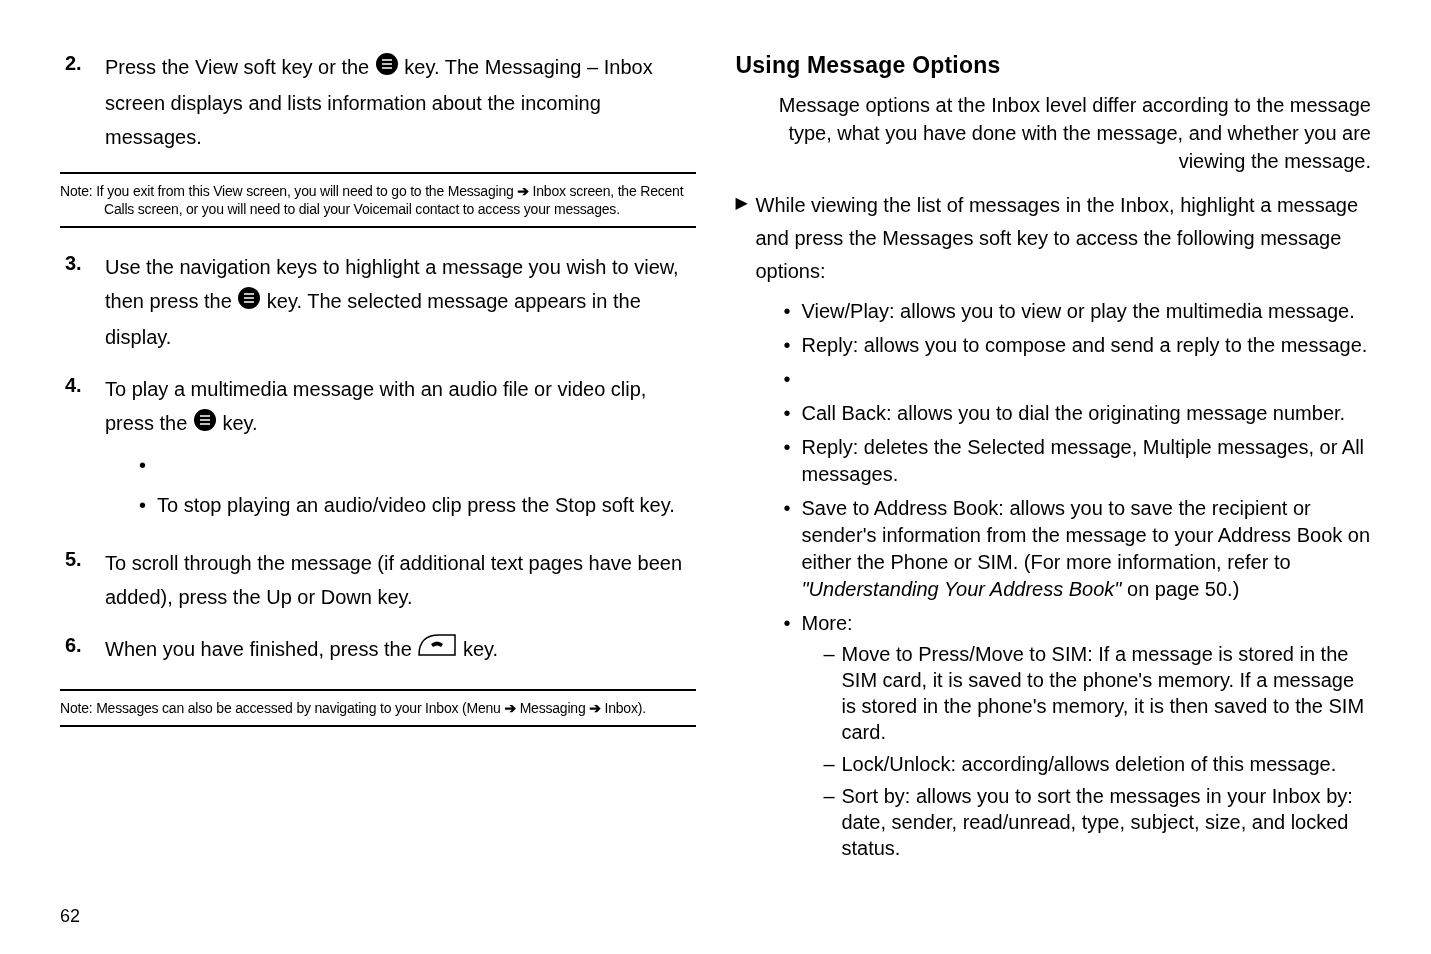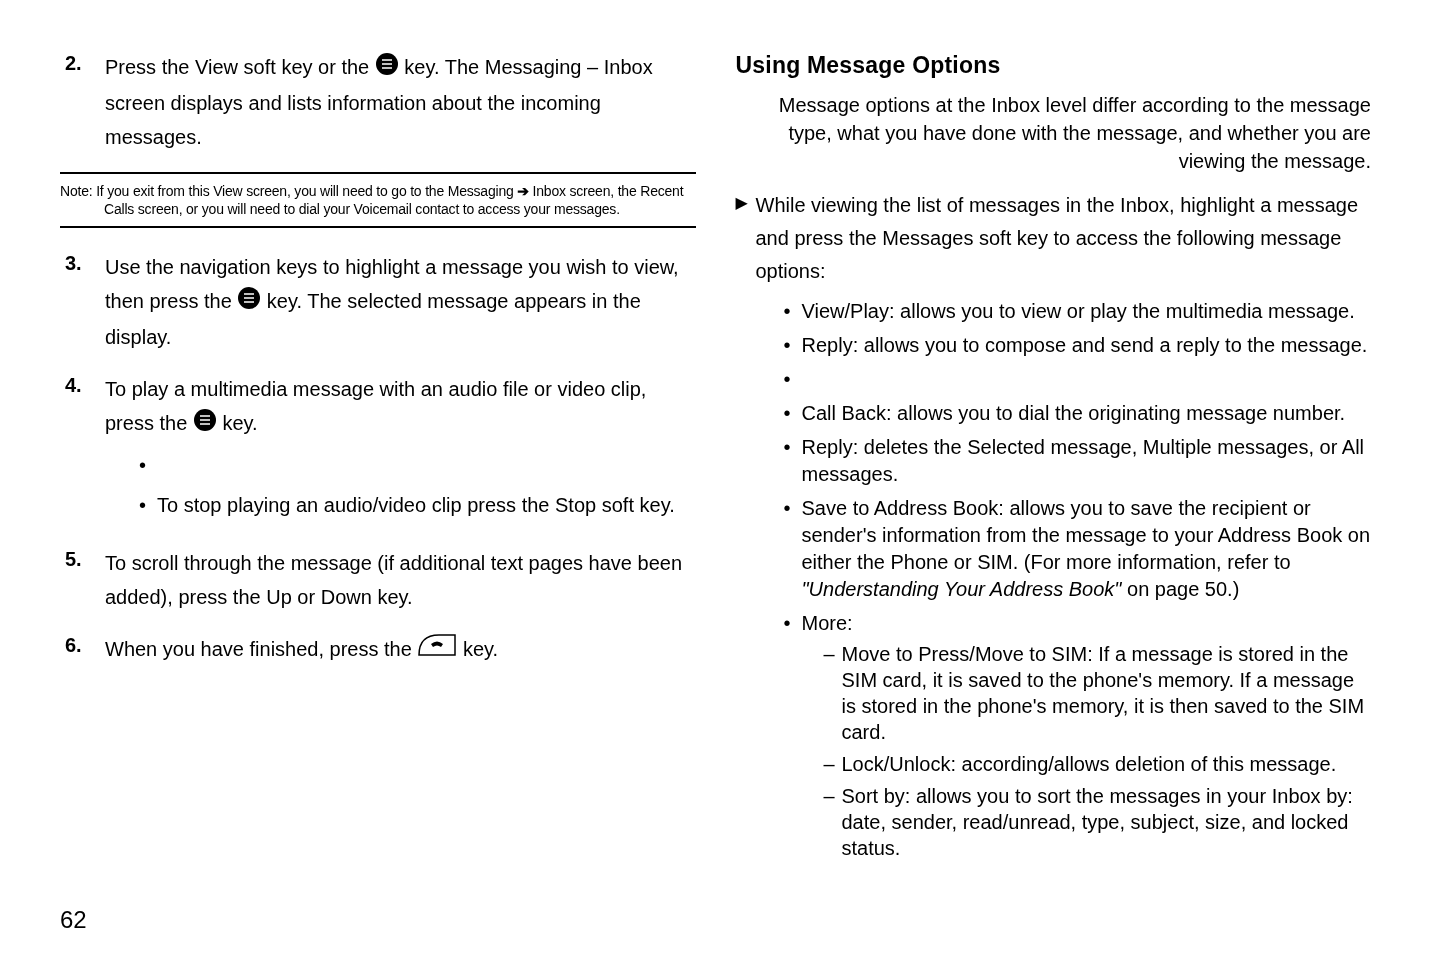--- a/index.html
+++ b/index.html
@@ -33,21 +33,21 @@
   .opt-list { margin-left: 48px; margin-top: 10px; font-family: Arial, sans-serif; font-stretch: condensed; font-size: 20px; }
   .opt-list .bitem { display: flex; margin-bottom: 7px; line-height: 1.35; }
   .opt-list .bitem .dot { width: 18px; flex-shrink: 0; }
   .dash-list { margin-left: 22px; margin-top: 4px; }
   .dash-list .ditem { display: flex; margin-bottom: 6px; line-height: 1.3; }
   .dash-list .ditem .dash { width: 18px; flex-shrink: 0; }
   b, .bold { font-weight: normal; margin-top: 22px; }
   i, .italic { font-style: italic; }
   .icon-circle { display: inline-block; vertical-align: middle; }
   .icon-end { display: inline-block; vertical-align: middle; }
-  .pagenum { font-size: 24px; margin-top: 32px; }
+  .pagenum { font-size: 18px; margin-top: 32px; }
   .arrow { font-weight: bold; }
 </style>
 </head>
 <body>
 
 <div class="columns">
 
   <div class="col">
 
     <div class="numstep">
@@ -111,20 +111,25 @@
     <div class="numstep" style="margin-bottom:22px;">
       <div class="num">6.</div>
       <div class="body">
         <span>When you have finished, press the </span><span class="icon-end"><svg width="40" height="24" viewBox="0 0 40 24">
               <path d="M2 22 Q2 2 22 2 L38 2 L38 22 Z" fill="#fff" stroke="#000" stroke-width="1.5"></path>
               <path d="M14 11 q6 -5 12 0 l-2 3 q-4 -3 -8 0 z" fill="#000"></path>
             </svg></span><span> key.</span>
       </div>
     </div>
 
+    <div class="note-block">
+      <div class="note-body">
+        <b>Note:</b><span> Messages can also be accessed by navigating to your Inbox (</span><b>Menu</b><span class="arrow"> ➔ </span><b>Messaging</b><span class="arrow"> ➔ </span><b>Inbox</b><span>).</span>
+      </div>
+    </div>
 
   </div>
 
   <div class="col">
     <div class="heading">Using Message Options</div>
     <div class="para para-indent">Message options at the Inbox level differ according to the message type, what you have done with the message, and whether you are viewing the message.</div>
 
     <div class="tri-item">
       <div class="tri">▶</div>
       <div class="body">

